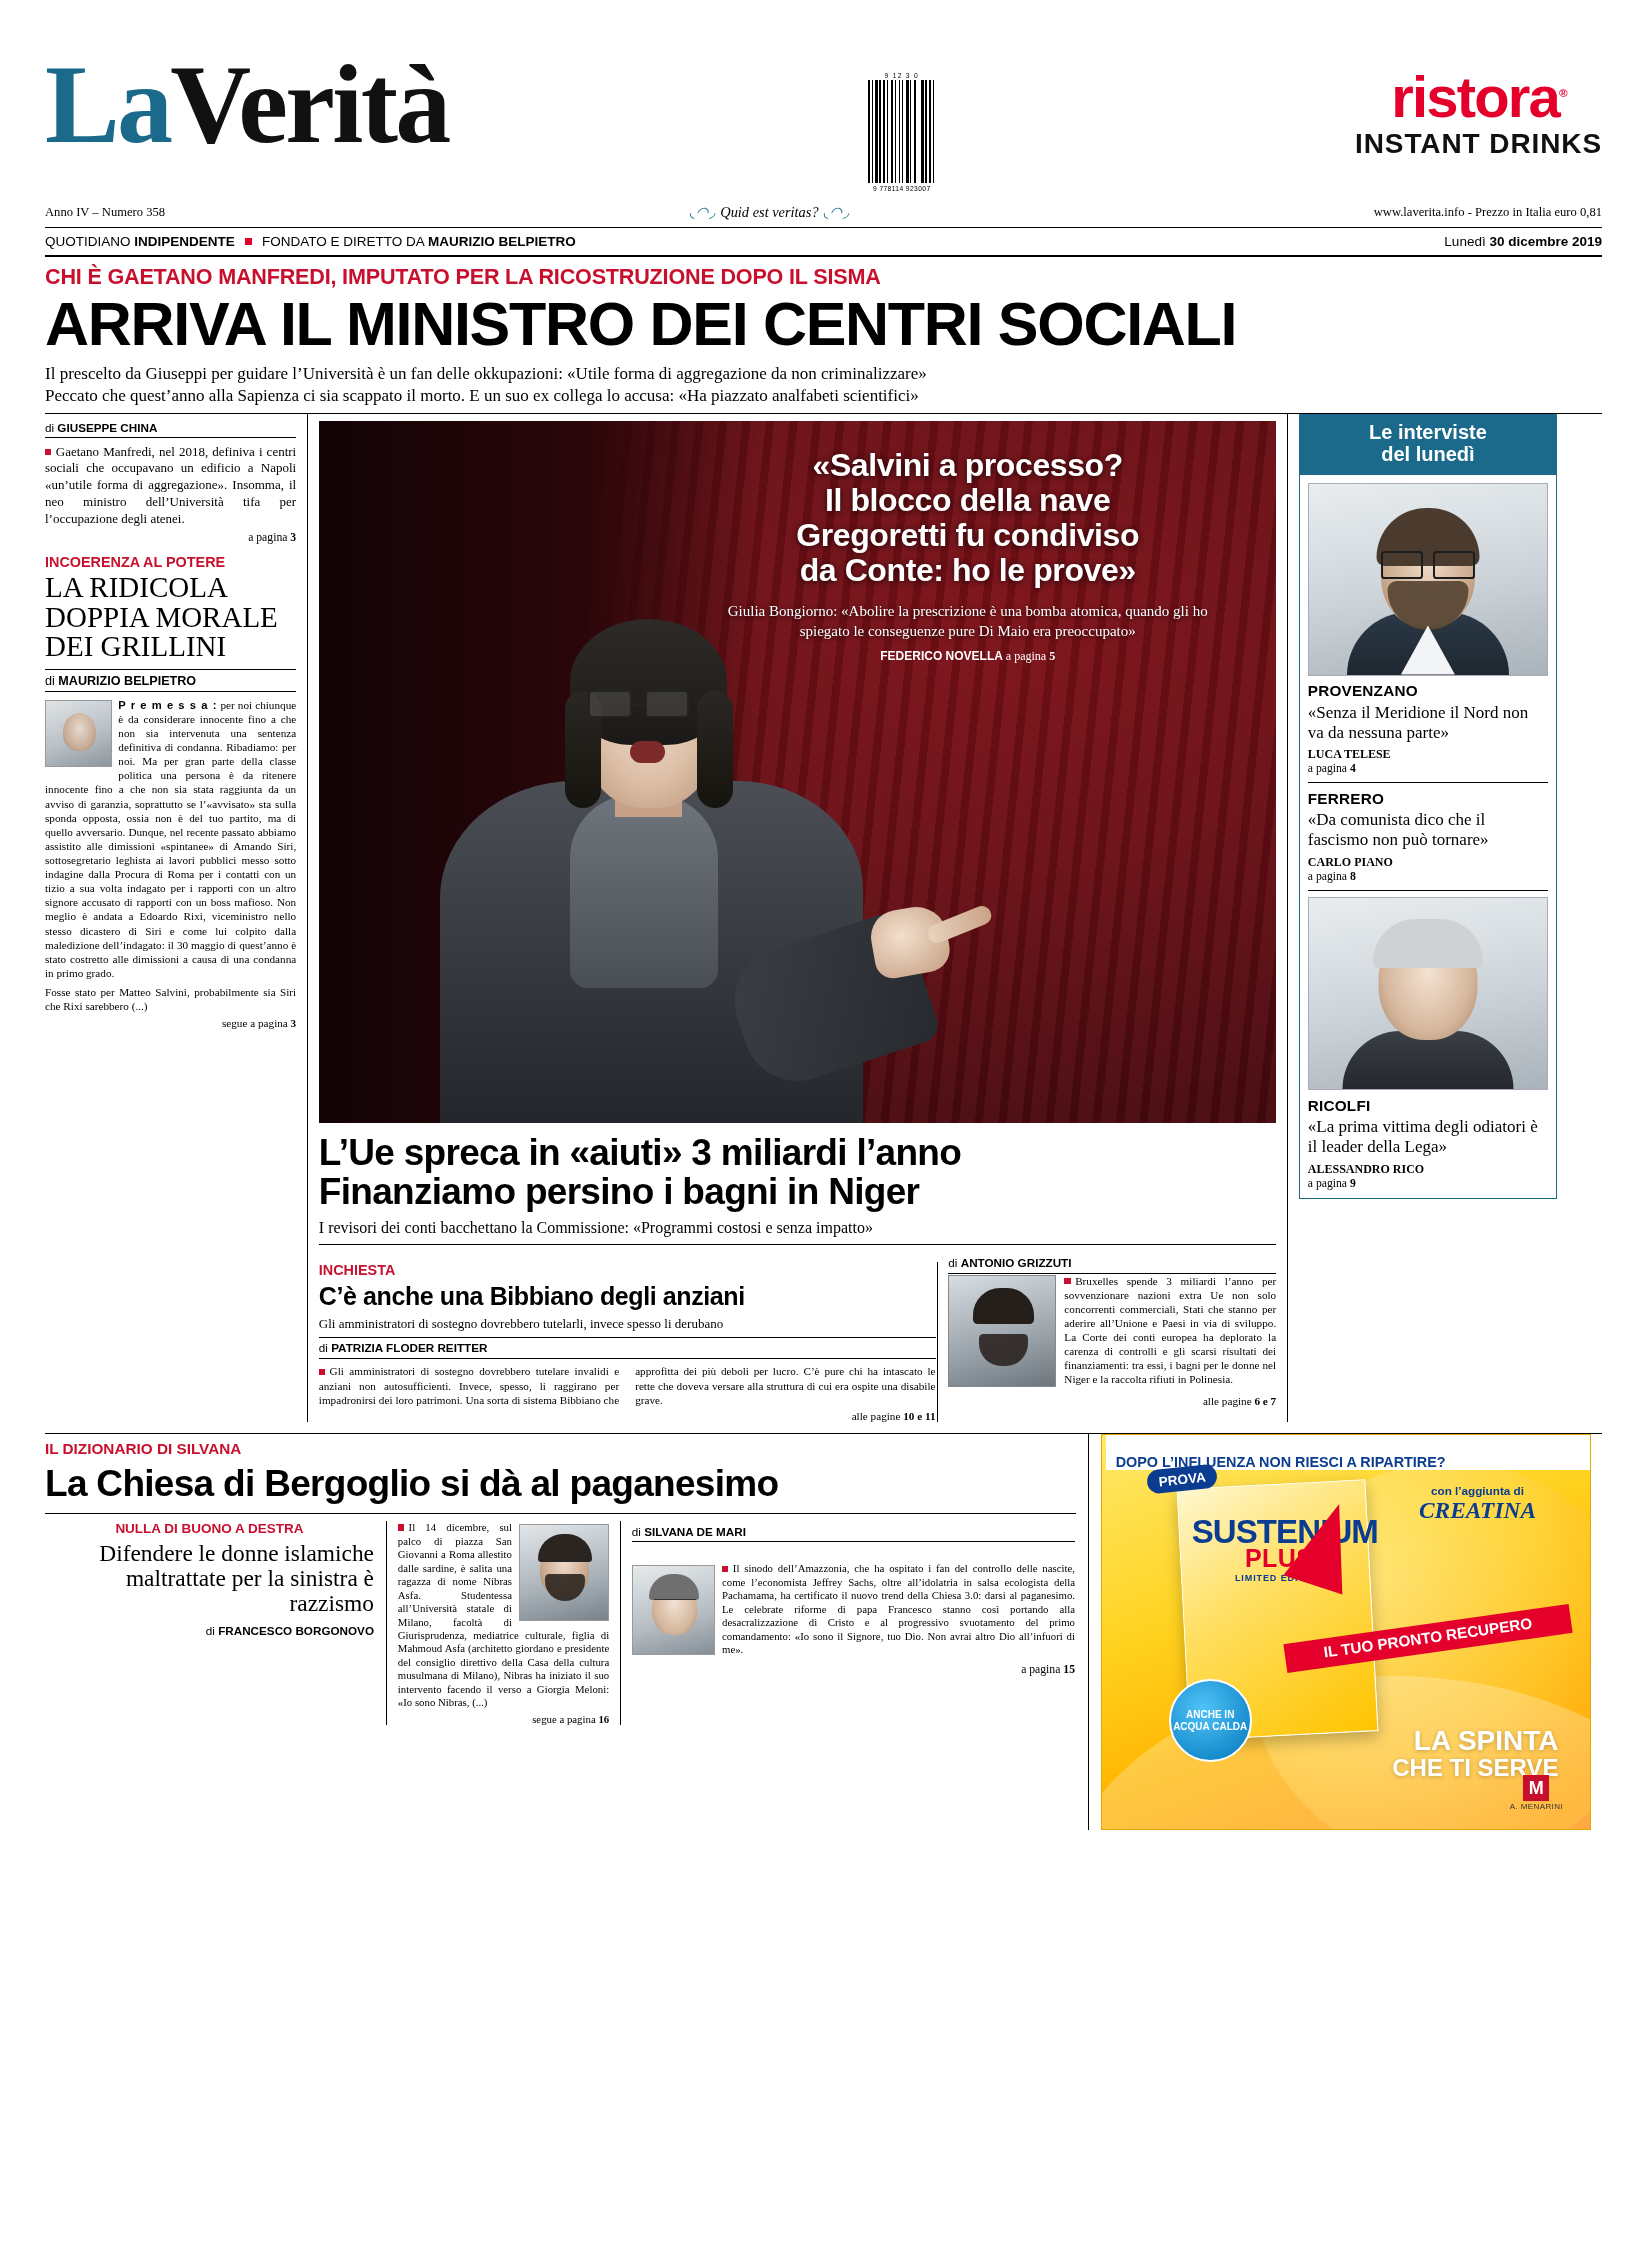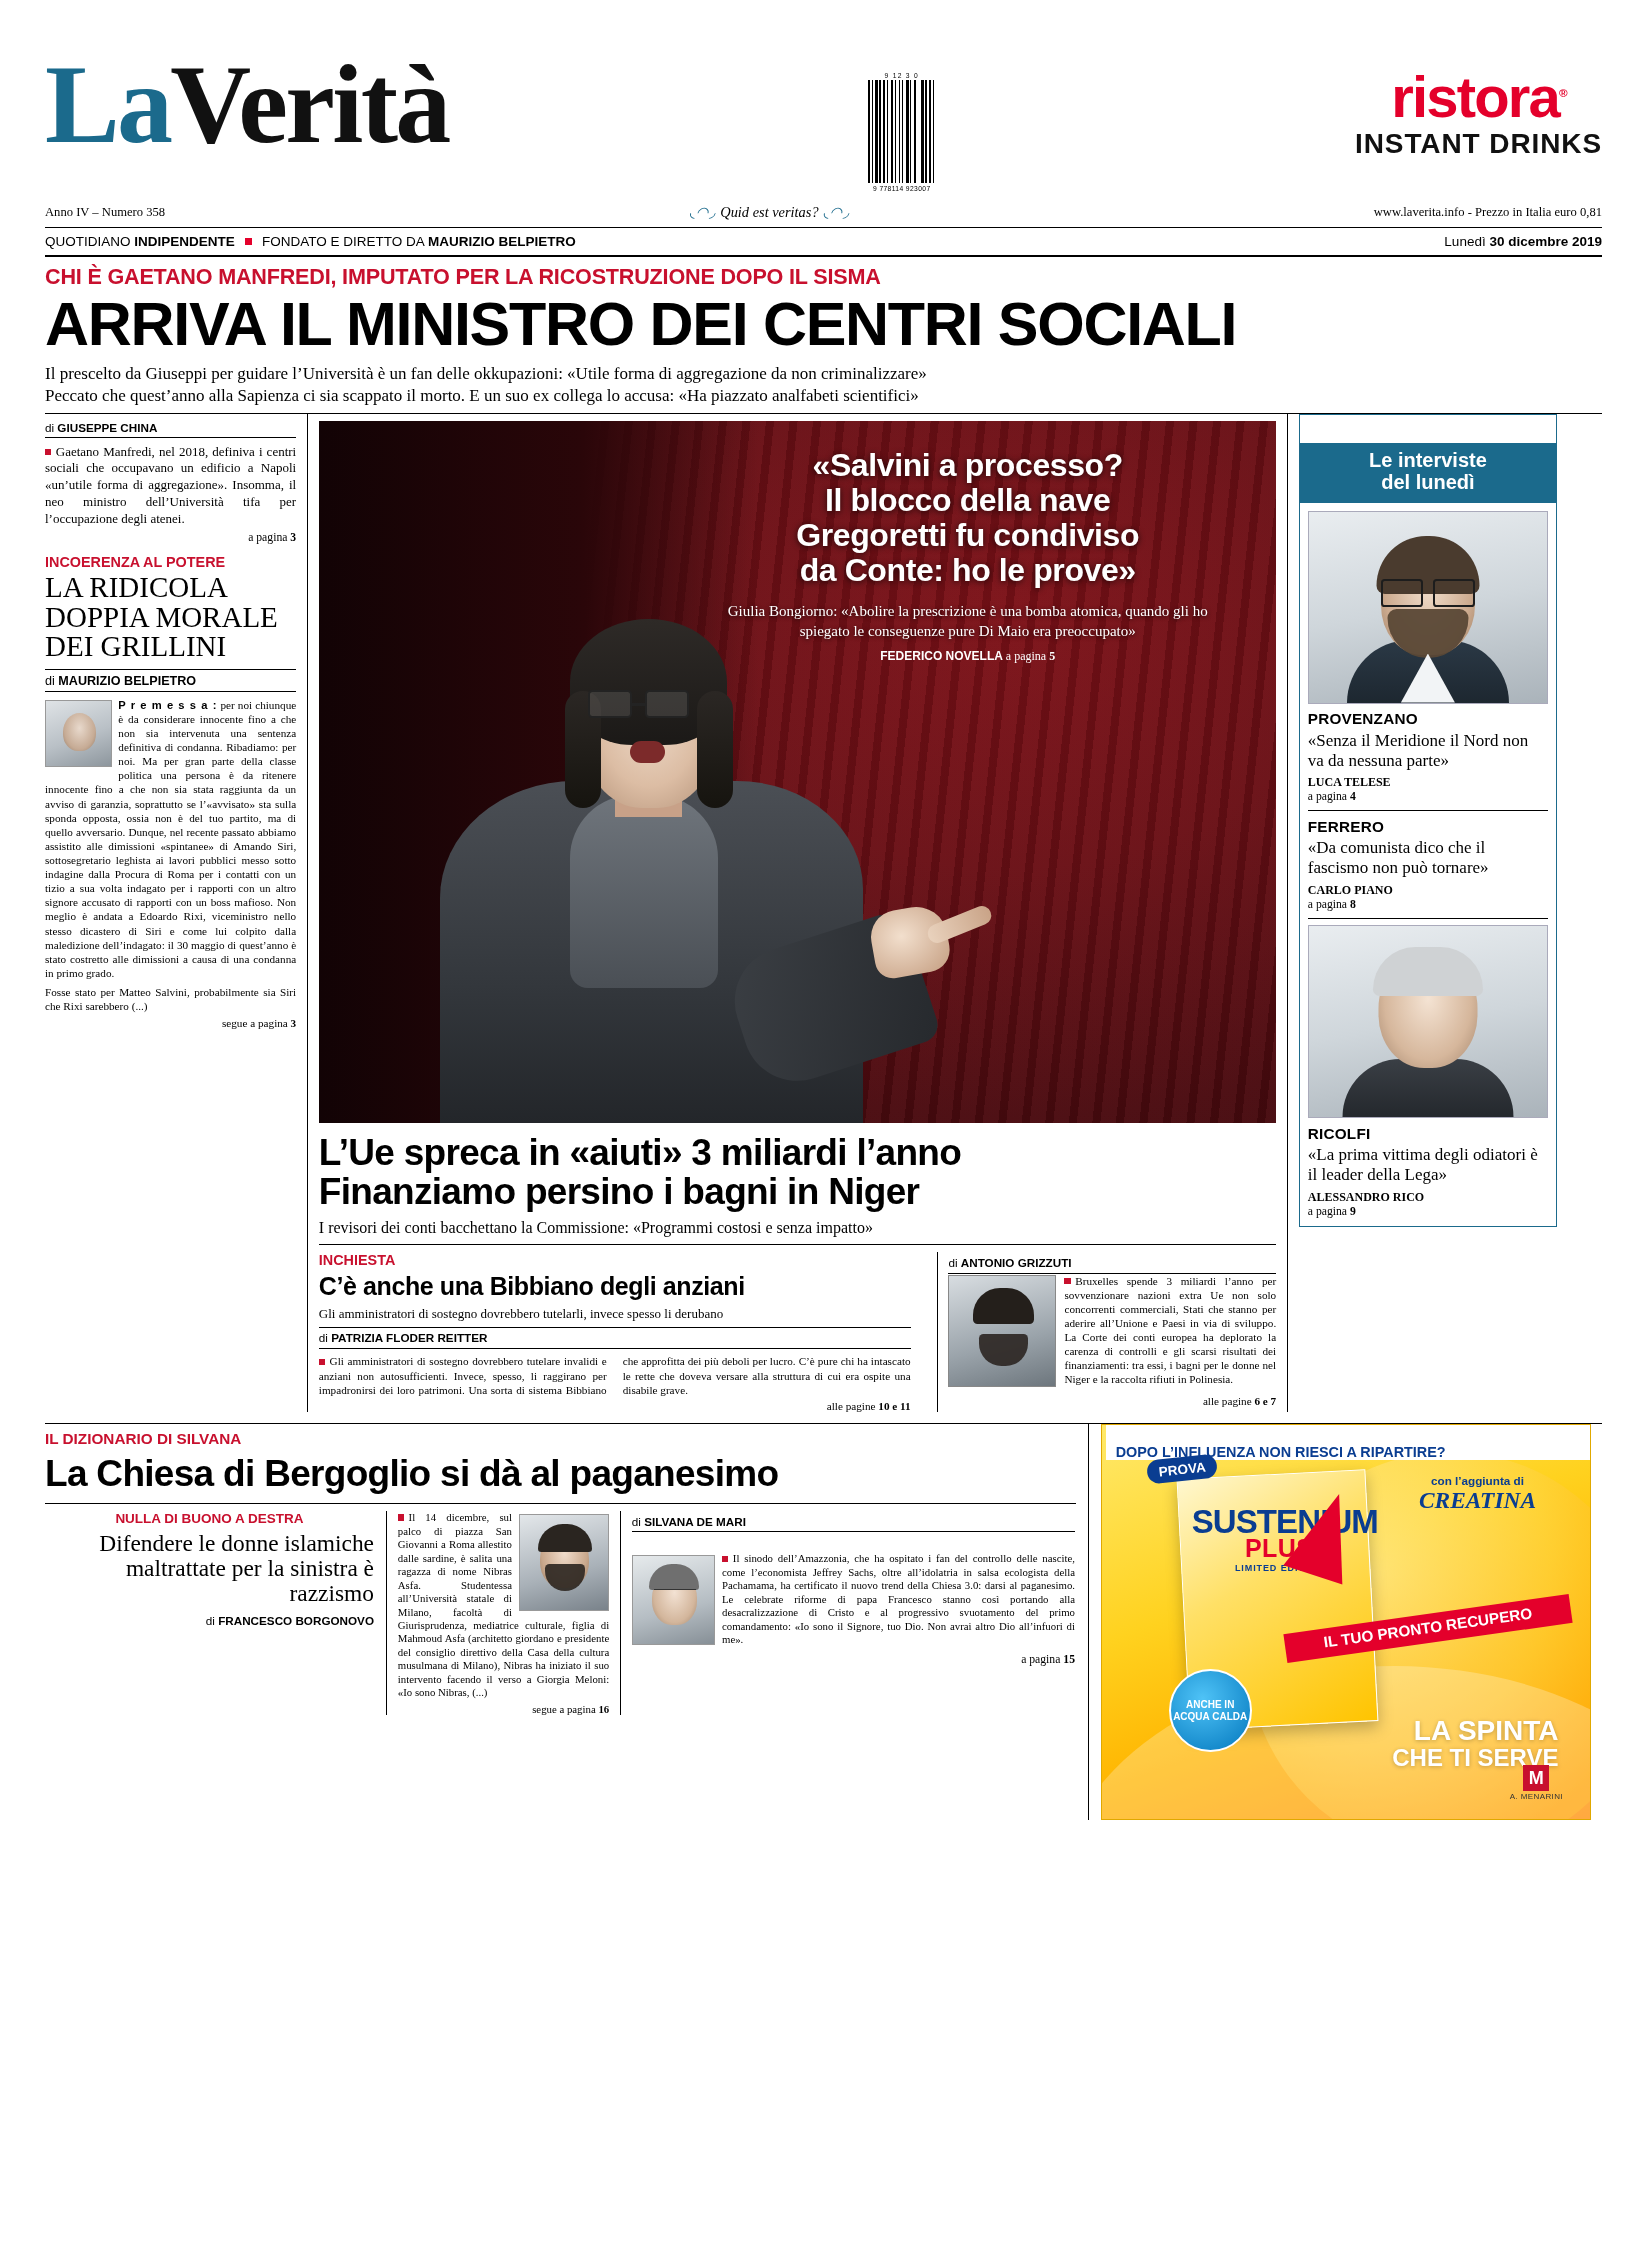--- a/index.html
+++ b/index.html
@@ -204,21 +204,21 @@
   .ov-credit .pg { font-family:"Liberation Serif", serif; font-weight:400; }
 
   
   .center-head {
     font-family:"Liberation Sans", sans-serif; font-weight:700;
     font-size: 37px; line-height: 1.06; letter-spacing: -0.7px; margin-top: 10px;
   }
   .center-sub { font-size: 16px; margin-top: 8px; padding-bottom: 7.2px; border-bottom: 1.3px solid #000; }
 
   .center-bottom { display:flex; margin-top: 7.2px; }
-  .cb-left { width: 625px; padding-right: 26px; border-right: 0.9px solid #000; }
+  .cb-left { width: 625px; padding-right: 1px; border-right: 0.9px solid #000; margin-top: 10px; }
   .cb-right { width: 342px; padding-left: 10.8px; }
 
   .inchiesta { color:#c8102e; font-family:"Liberation Sans", sans-serif; font-weight:700; font-size: 14.4px;}
   .cb-title { font-family:"Liberation Sans", sans-serif; font-weight:700; font-size: 25px; margin-top: 3.6px; letter-spacing:-0.4px;}
   .cb-deck { font-size: 13px; margin-top: 5.4px; padding-bottom: 4.5px; border-bottom: 0.9px solid #000;}
   .cb-by { font-family:"Liberation Sans", sans-serif; font-size: 11.7px; padding: 3.6px 0; border-bottom: 0.9px solid #000; }
   .cb-by b{font-weight:700;}
   .two-col { column-count: 2; column-gap: 16px; font-size: 11.2px; line-height: 1.26; text-align: justify; margin-top: 5.4px; }
   .pg-right { font-size: 11.2px; text-align: right; margin-top: 3.6px;}
   .pg-right b{font-weight:700;}
@@ -235,21 +235,21 @@
   }
   .mug-hair{ position:absolute; left:23.4px; top:11.7px; width:61px; height:36px; background:#241f1b; border-radius:27px 27px 4.5px 4.5px;}
   .mug-beard{ position:absolute; left:30px; top:58px; width:49px; height:31.5px; background:#2b2521; border-radius: 4.5px 4.5px 22.5px 22.5px; opacity:.9;}
 
   .cb-right-body { font-size: 11.2px; line-height: 1.26; text-align: justify; }
 
   
   .rail-box { border: 1.3px solid #1b6a8c; padding: 0; }
   .rail-title {
     background:#1b6a8c; color:#fff; font-family:"Liberation Sans", sans-serif; font-weight:700;
-    font-size: 20px; text-align:center; padding: 7.2px 4.5px 9px; line-height:1.08;margin-top:28px;
+    font-size: 20px; text-align:center; padding: 7.2px 4.5px 9px; line-height:1.08;
   }
   .rail-inner { padding: 8px 8px 8px; }
   .rail-photo {
     width: 100%; height: 193px; margin-bottom: 6.3px; position:relative; overflow:hidden;
     background: linear-gradient(170deg,#e9edf0 0%, #cfd6db 50%, #aab3ba 100%); border:0.4px solid #aab;
   }
   .rp-head{
     position:absolute; left: 50%; transform: translateX(-50%); top: 31.5px;
     width: 94px; height: 112px; border-radius: 48% 48% 44% 44%;
     background: radial-gradient(ellipse at 50% 38%, #f2dfcd, #cdab8f 65%, #9a7c62);

